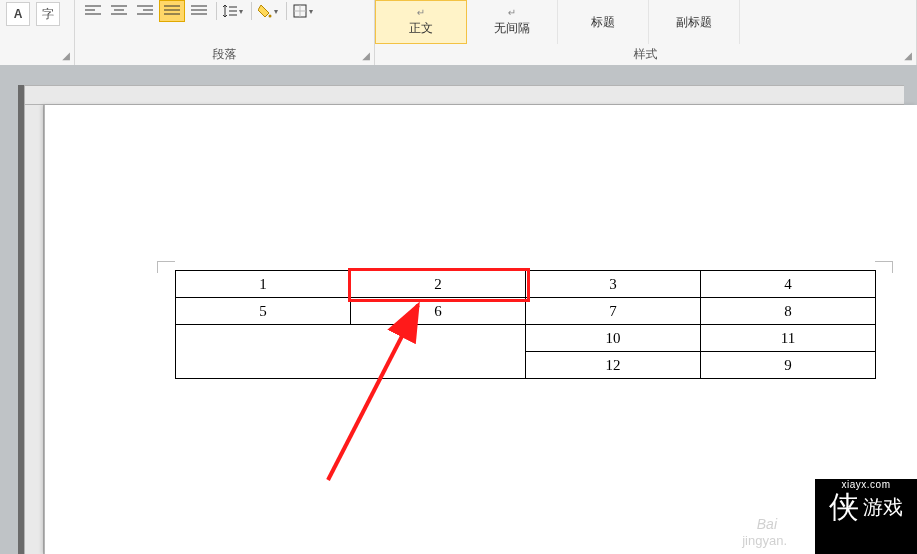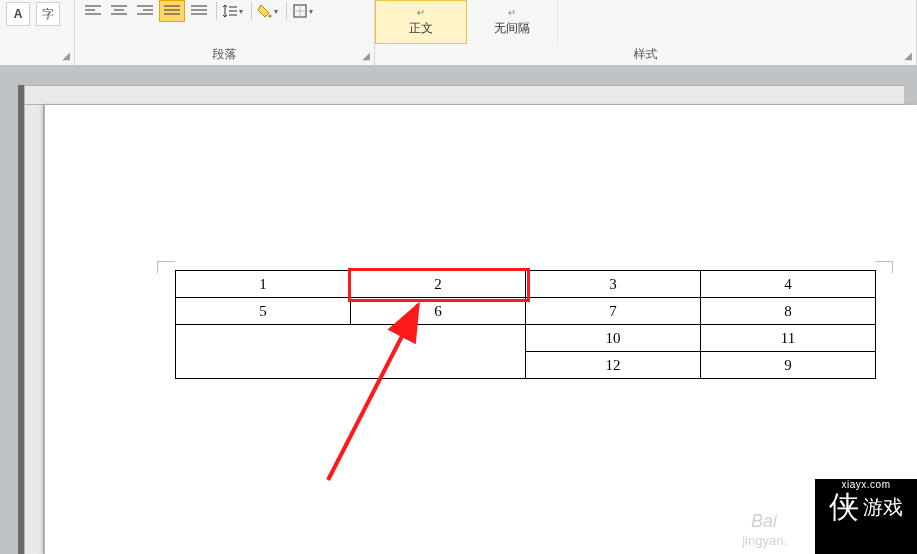--- a/index.html
+++ b/index.html
@@ -44,21 +44,21 @@
   
   .highlight-cell{position:absolute;border:3px solid #ff1a1a;left:303px;top:163px;width:176px;height:28px;pointer-events:none;}
   
   .arrow{position:absolute;left:263px;top:190px;width:140px;height:190px;pointer-events:none;}
   
   .bracket{position:absolute;width:18px;height:12px;}
   .bracket::before,.bracket::after{content:"";position:absolute;background:#bcbcbc;}
   .bracket.tl{left:112px;top:156px;} .bracket.tl::before{left:0;top:0;width:18px;height:1px;} .bracket.tl::after{left:0;top:0;width:1px;height:12px;}
   .bracket.tr{left:830px;top:156px;} .bracket.tr::before{right:0;top:0;width:18px;height:1px;} .bracket.tr::after{right:0;top:0;width:1px;height:12px;}
   
-  .wm1{position:absolute;right:140px;bottom:22px;color:rgba(120,120,120,.35);font-size:18px;font-style:italic;font-family:Arial;margin-top:28px;}
+  .wm1{position:absolute;right:140px;bottom:22px;color:rgba(120,120,120,.35);font-size:14px;font-style:italic;font-family:Arial;margin-top:28px;}
   .wm2{position:absolute;right:130px;bottom:6px;color:rgba(120,120,120,.35);font-size:13px;}
   .logo{position:absolute;right:0;bottom:0;width:102px;height:75px;background:#000;color:#fff;display:flex;flex-direction:column;align-items:center;}
   .logo .site{font-size:10px;letter-spacing:.5px;margin-bottom:2px;}
   .logo .row2{display:flex;align-items:center;gap:4px;}
   .logo .glyph{font-size:30px;font-family:"KaiTi","STKaiti",serif;line-height:1;}
   .logo .txt{font-size:20px;font-family:Liberation Serif, serif;}
 </style>
 </head>
 <body>
 
@@ -141,20 +141,26 @@
     <div class="group-tools" style="padding:0;">
       <div class="styles-strip">
         <div class="style-swatch current">
             <span class="aa">↵</span>
             <span>正文</span>
           </div>
         <div class="style-swatch">
             <span class="aa">↵</span>
             <span>无间隔</span>
           </div>
+        <div class="style-swatch">
+            <span>标题</span>
+          </div>
+        <div class="style-swatch">
+            <span>副标题</span>
+          </div>
       </div>
     </div>
     <div class="group-label">
       <span>样式</span>
       <span class="launcher">◢</span>
     </div>
   </div>
 </div>
 
 <div class="workspace">

